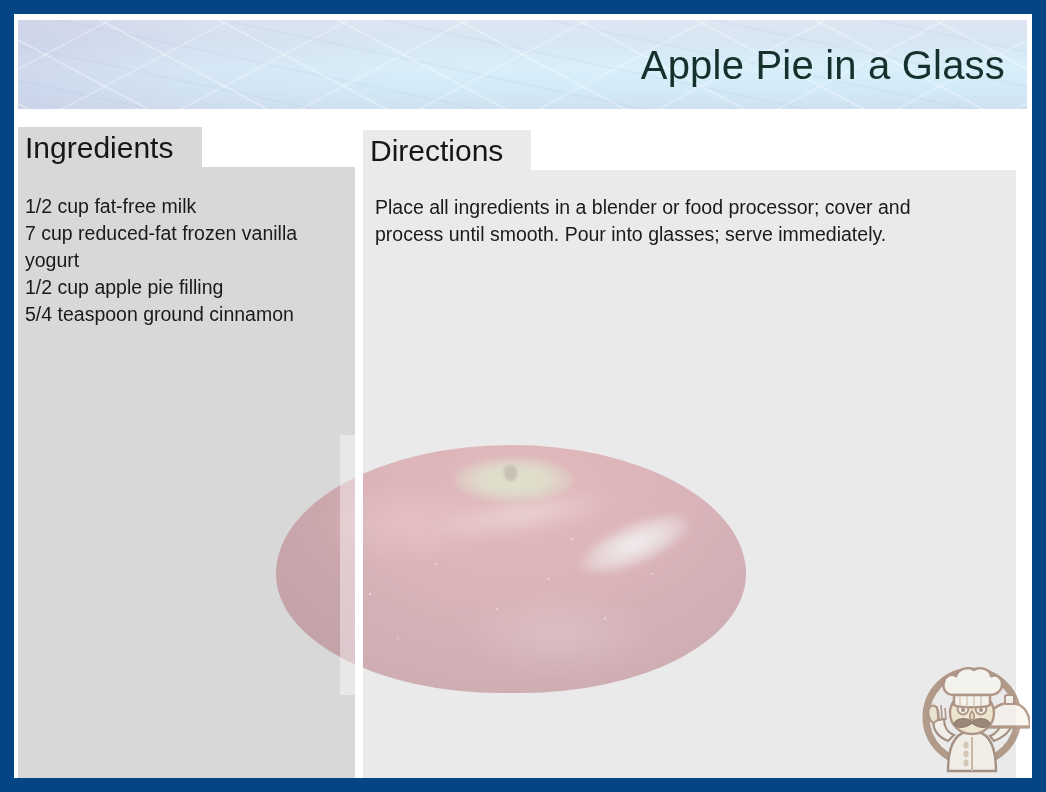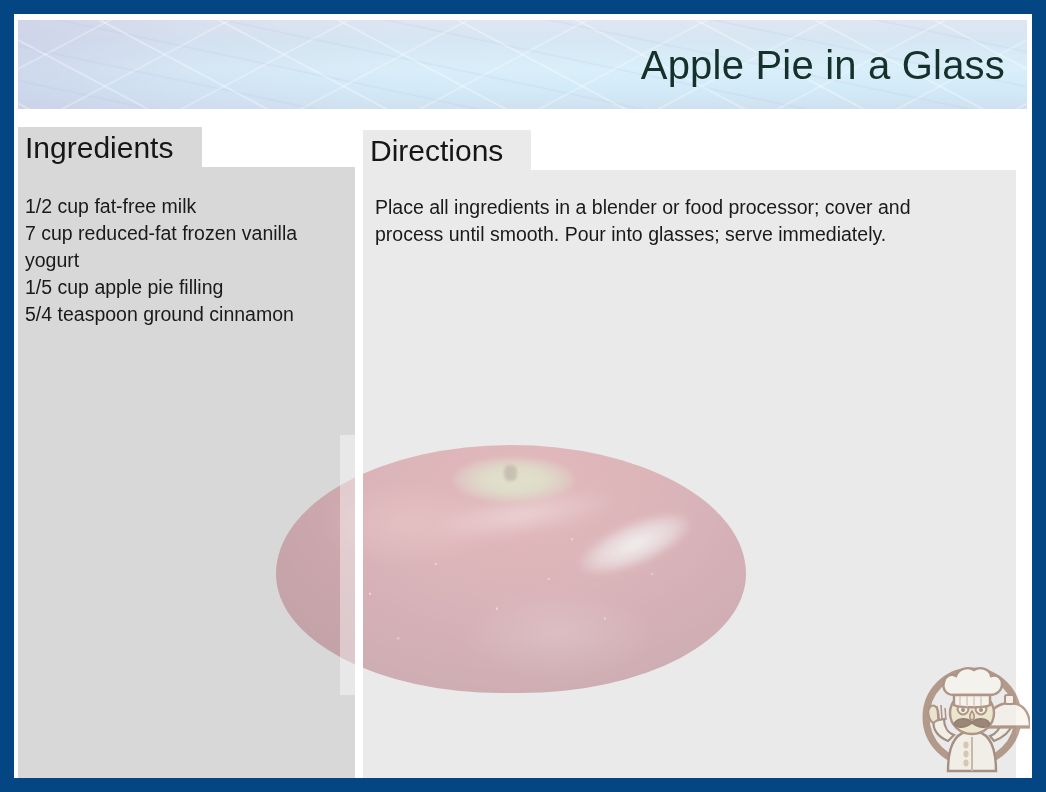--- a/index.html
+++ b/index.html
@@ -277,21 +277,21 @@
     <div class="banner-weave"></div>
     <div class="banner-title">Apple Pie in a Glass</div>
   </div>
 
   <div class="panel-left-tab"></div>
   <div class="panel-left"></div>
   <div class="heading heading-ingredients">Ingredients</div>
   <div class="body-text ingredients-list">
     <div>1/2 cup fat-free milk</div>
     <div>7 cup reduced-fat frozen vanilla yogurt</div>
-    <div>1/5 cup apple pie filling</div>
+    <div>1/2 cup apple pie filling</div>
     <div>5/4 teaspoon ground cinnamon</div>
   </div>
 
   <div class="panel-right-tab"></div>
   <div class="panel-right"></div>
   <div class="heading heading-directions">Directions</div>
   <div class="body-text directions-text">Place all ingredients in a blender or food processor; cover and process until smooth. Pour into glasses; serve immediately.</div>
 
   <div class="apple-wrap">
     <div class="apple-body">

